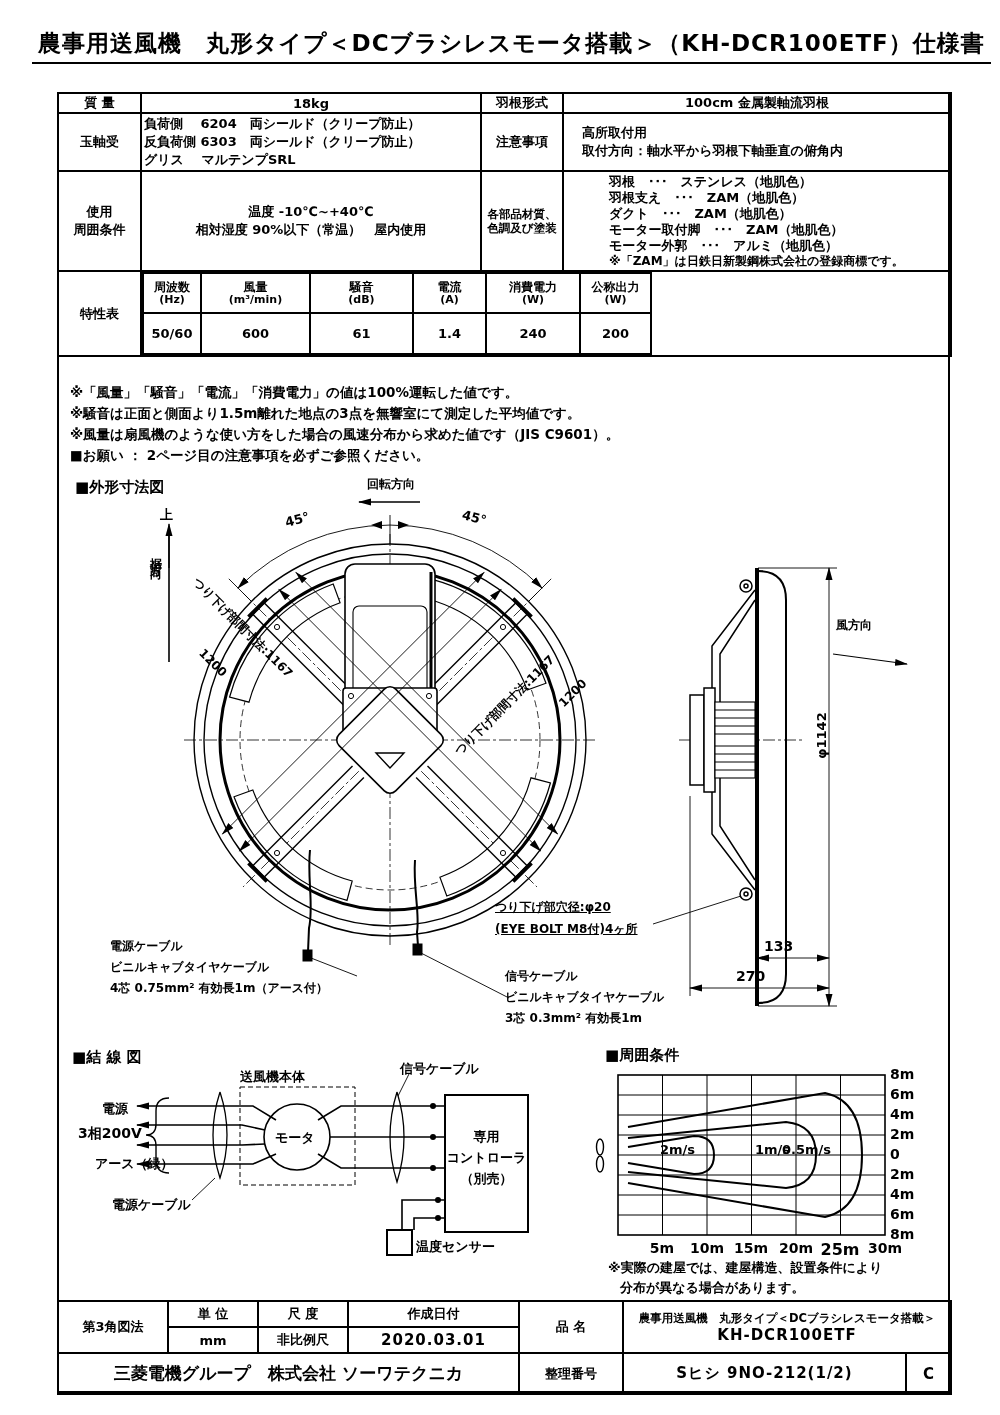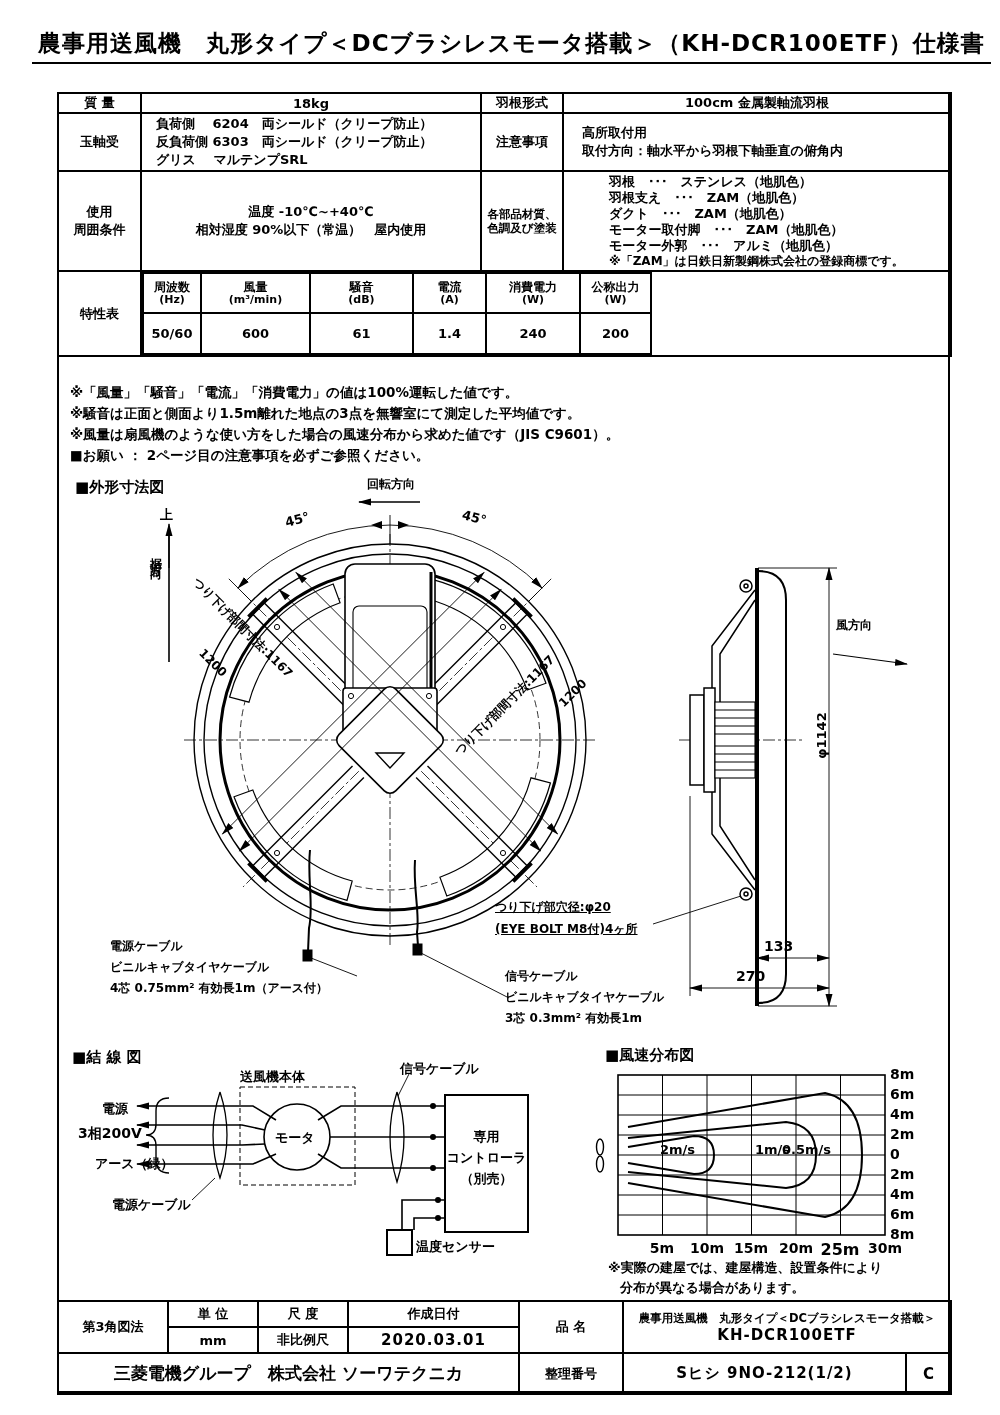--- a/index.html
+++ b/index.html
@@ -55,21 +55,21 @@
       </colgroup>
     <tbody>
     <tr style="height:19px">
       <td class="lbl">質 量</td>
       <td class="ctr">18kg</td>
       <td class="lbl">羽根形式</td>
       <td class="ctr">100cm 金属製軸流羽根</td>
     </tr>
     <tr style="height:58px">
       <td class="lbl">玉軸受</td>
-      <td style="padding-left:14px">
+      <td style="padding-left:2px">
         <div class="line">負荷側　 6204　両シールド（クリープ防止）</div>
         <div class="line">反負荷側 6303　両シールド（クリープ防止）</div>
         <div class="line">グリス　 マルテンプSRL</div>
       </td>
       <td class="lbl">注意事項</td>
       <td style="padding-left:18px">
         <div class="line">高所取付用</div>
         <div class="line">取付方向：軸水平から羽根下軸垂直の俯角内</div>
       </td>
     </tr>
@@ -385,21 +385,21 @@
         <path d="M38,99 L104,88 Q124,88 124,107 Q124,126 104,126 L38,115"></path>
         <path d="M38,90 L196,74 Q226,77 226,107 Q226,137 196,140 L38,124"></path>
         <path d="M38,79 L235,45 Q272,53 272,107 Q272,161 235,169 L38,135"></path>
       </g>
       <g stroke-width="1.4">
         <ellipse cx="10" cy="99" rx="3.5" ry="8"></ellipse>
         <ellipse cx="10" cy="116" rx="3.5" ry="8"></ellipse>
       </g>
     </g>
   </svg>
-  <div class="abs lab13" style="left:605px;top:1046px;font-size:15px">■風速分布図</div>
+  <div class="abs lab13" style="left:605px;top:1046px;font-size:15px">■周囲条件</div>
   <div class="abs lab13" style="left:660px;top:1142px">2m/s</div>
   <div class="abs lab13" style="left:755px;top:1142px">1m/s</div>
   <div class="abs lab13" style="left:782px;top:1142px">0.5m/s</div>
   <div class="abs lab13" style="left:890px;top:1066px;font-size:14px">8m</div>
   <div class="abs lab13" style="left:890px;top:1086px;font-size:14px">6m</div>
   <div class="abs lab13" style="left:890px;top:1106px;font-size:14px">4m</div>
   <div class="abs lab13" style="left:890px;top:1126px;font-size:14px">2m</div>
   <div class="abs lab13" style="left:890px;top:1146px;font-size:14px">0</div>
   <div class="abs lab13" style="left:890px;top:1166px;font-size:14px">2m</div>
   <div class="abs lab13" style="left:890px;top:1186px;font-size:14px">4m</div>

